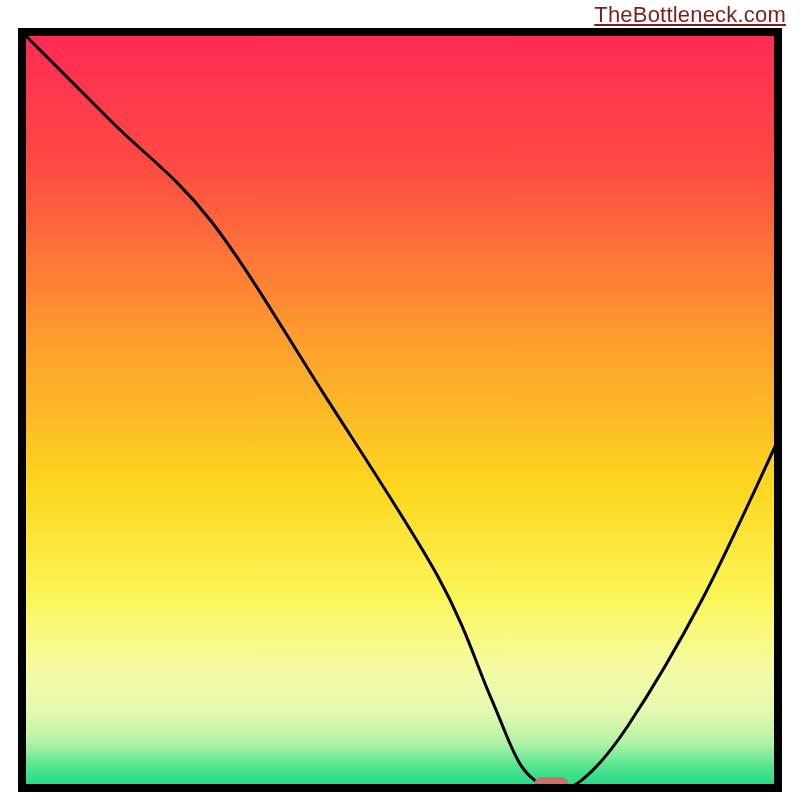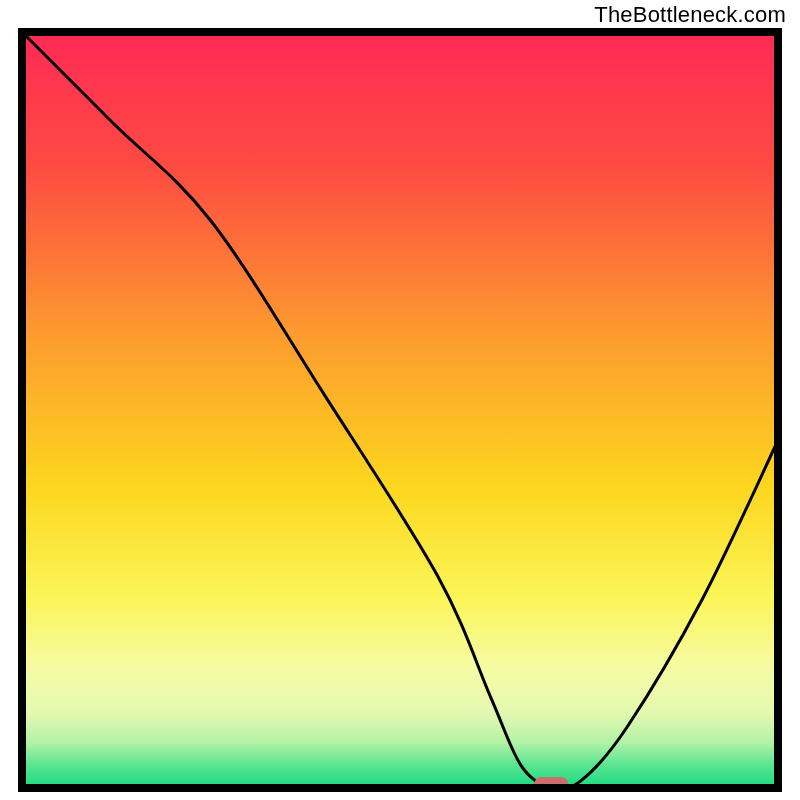--- a/index.html
+++ b/index.html
@@ -8,24 +8,25 @@
     width: 800px;
     height: 800px;
     overflow: hidden;
     background: #fff;
     font-family: Arial, Helvetica, sans-serif;
   }
   .watermark {
     position: absolute;
     top: 2px;
     right: 14px;
-    color: #000000;
+    color: #7f1d1d;
     font-size: 22px;
     font-weight: 400;
     letter-spacing: 0.2px;
+    text-decoration: underline;
   }
   .frame {
     position: absolute;
     left: 18px;
     top: 28px;
     width: 764px;
     height: 764px;
   }
   svg { display: block; }
 </style>

